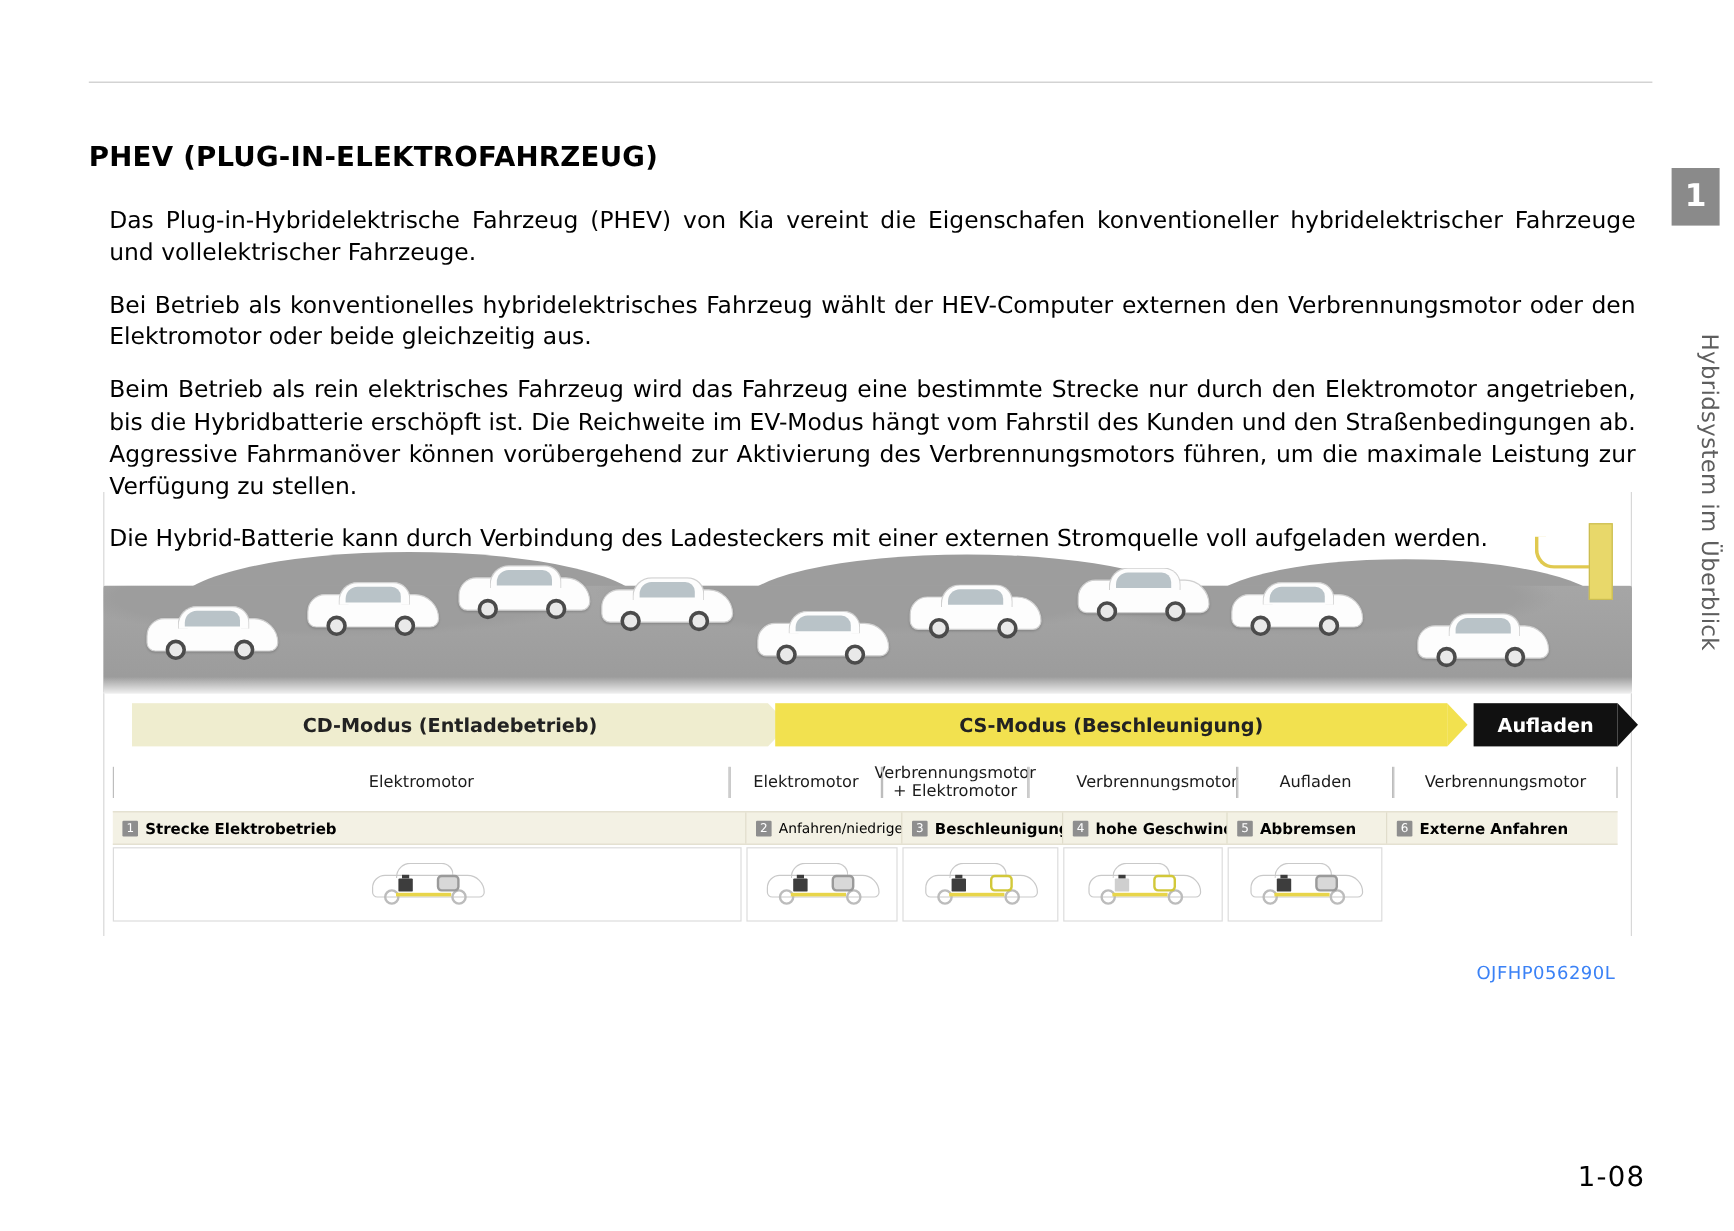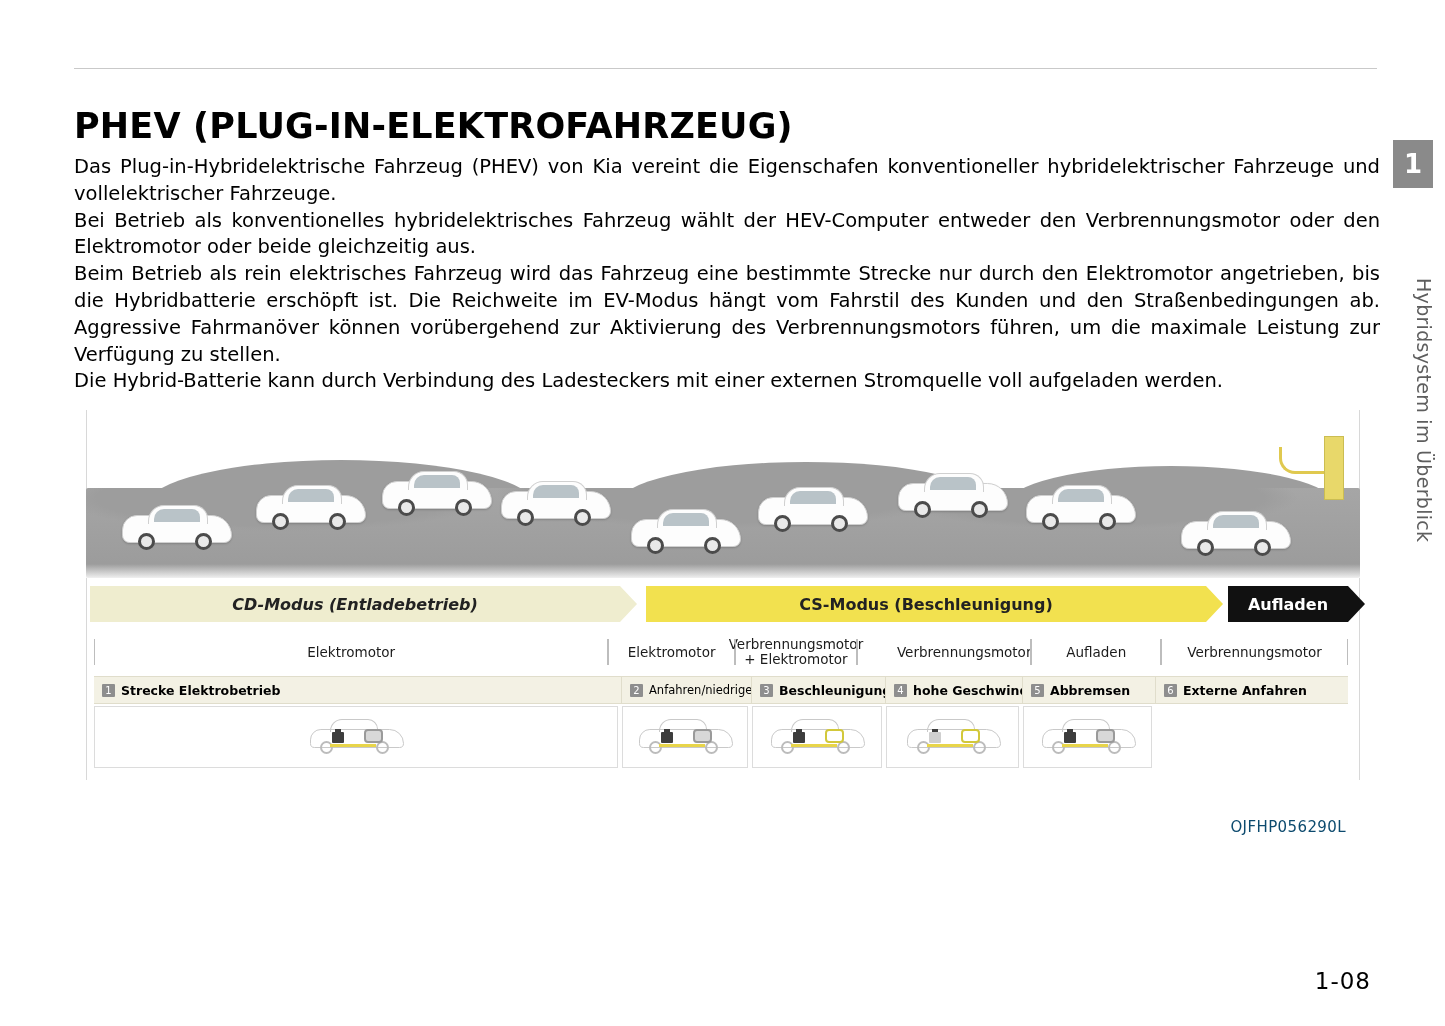--- a/index.html
+++ b/index.html
@@ -60,37 +60,37 @@
     letter-spacing: .3px;
     writing-mode: vertical-rl;
     text-orientation: mixed;
     white-space: nowrap;
   }
 
   
   .heading {
     position: absolute;
     left: 74px;
-    top: 106px;
-    font-size: 35px;
+    top: 118px;
+    font-size: 23px;
     font-weight: bold;
     letter-spacing: .2px;
   }
   .body-text {
     position: absolute;
     left: 74px;
     top: 154px;
     width: 1306px;
     font-size: 19.5px;
     line-height: 26.8px;
     text-align: justify;
     text-align-last: left;
     hyphens: manual;
   }
-  .body-text p { margin: 0; }
+  .body-text p { margin: 17px; }
 
   
   .figure {
     position: absolute;
     left: 86px;
     top: 410px;
     width: 1274px;
     height: 430px;
   }
   .fig-border {
@@ -226,24 +226,23 @@
   }
   .banner .arrow {
     position: absolute;
     right: -17px;
     top: 0;
     width: 0; height: 0;
     border-top: 18px solid transparent;
     border-bottom: 18px solid transparent;
   }
   .banner.cd {
-    left: 4px; width: 530px;
+    left: 24px; width: 530px;
     background: #efedcf;
     color: #222;
-    font-style: italic;
   }
   .banner.cd .arrow { border-left: 17px solid #efedcf; }
   .banner.cs {
     left: 560px; width: 560px;
     background: #f2e14f;
     color: #222;
   }
   .banner.cs .arrow { border-left: 17px solid #f2e14f; }
   .banner.charge {
     left: 1142px; width: 120px;
@@ -404,23 +403,22 @@
     width: 46px; height: 3px;
     background: #e8d54a;
   }
 
   
   .fig-caption {
     position: absolute;
     right: 14px;
     top: 392px;
     font-size: 15px;
-    color: #0c4a6e;
+    color: #3b82f6;
     letter-spacing: .4px;
-    margin-top: 16px;
   }
 
   
   .page-num {
     position: absolute;
     right: 74px;
     bottom: 32px;
     font-size: 23px;
     letter-spacing: 1px;
   }
@@ -432,21 +430,21 @@
 
   <div class="top-rule"></div>
 
   <div class="side-tab">1</div>
   <div class="side-text">Hybridsystem im Überblick</div>
 
   <div class="heading">PHEV (PLUG-IN-ELEKTROFAHRZEUG)</div>
 
   <div class="body-text">
     <p>Das Plug-in-Hybridelektrische Fahrzeug (PHEV) von Kia vereint die Eigenschafen konventioneller hybridelektrischer Fahrzeuge und vollelektrischer Fahrzeuge.</p>
-    <p>Bei Betrieb als konventionelles hybridelektrisches Fahrzeug wählt der HEV-Computer entweder den Verbrennungsmotor oder den Elektromotor oder beide gleichzeitig aus.</p>
+    <p>Bei Betrieb als konventionelles hybridelektrisches Fahrzeug wählt der HEV-Computer externen den Verbrennungsmotor oder den Elektromotor oder beide gleichzeitig aus.</p>
     <p>Beim Betrieb als rein elektrisches Fahrzeug wird das Fahrzeug eine bestimmte Strecke nur durch den Elektromotor angetrieben, bis die Hybridbatterie erschöpft ist. Die Reichweite im EV-Modus hängt vom Fahrstil des Kunden und den Straßenbedingungen ab. Aggressive Fahrmanöver können vorübergehend zur Aktivierung des Verbrennungsmotors führen, um die maximale Leistung zur Verfügung zu stellen.</p>
     <p>Die Hybrid-Batterie kann durch Verbindung des Ladesteckers mit einer externen Stromquelle voll aufgeladen werden.</p>
   </div>
 
   <div class="figure">
     <div class="fig-border"></div>
 
     <div class="scene">
       <div class="hill h1"></div>
       <div class="hill h2"></div>

